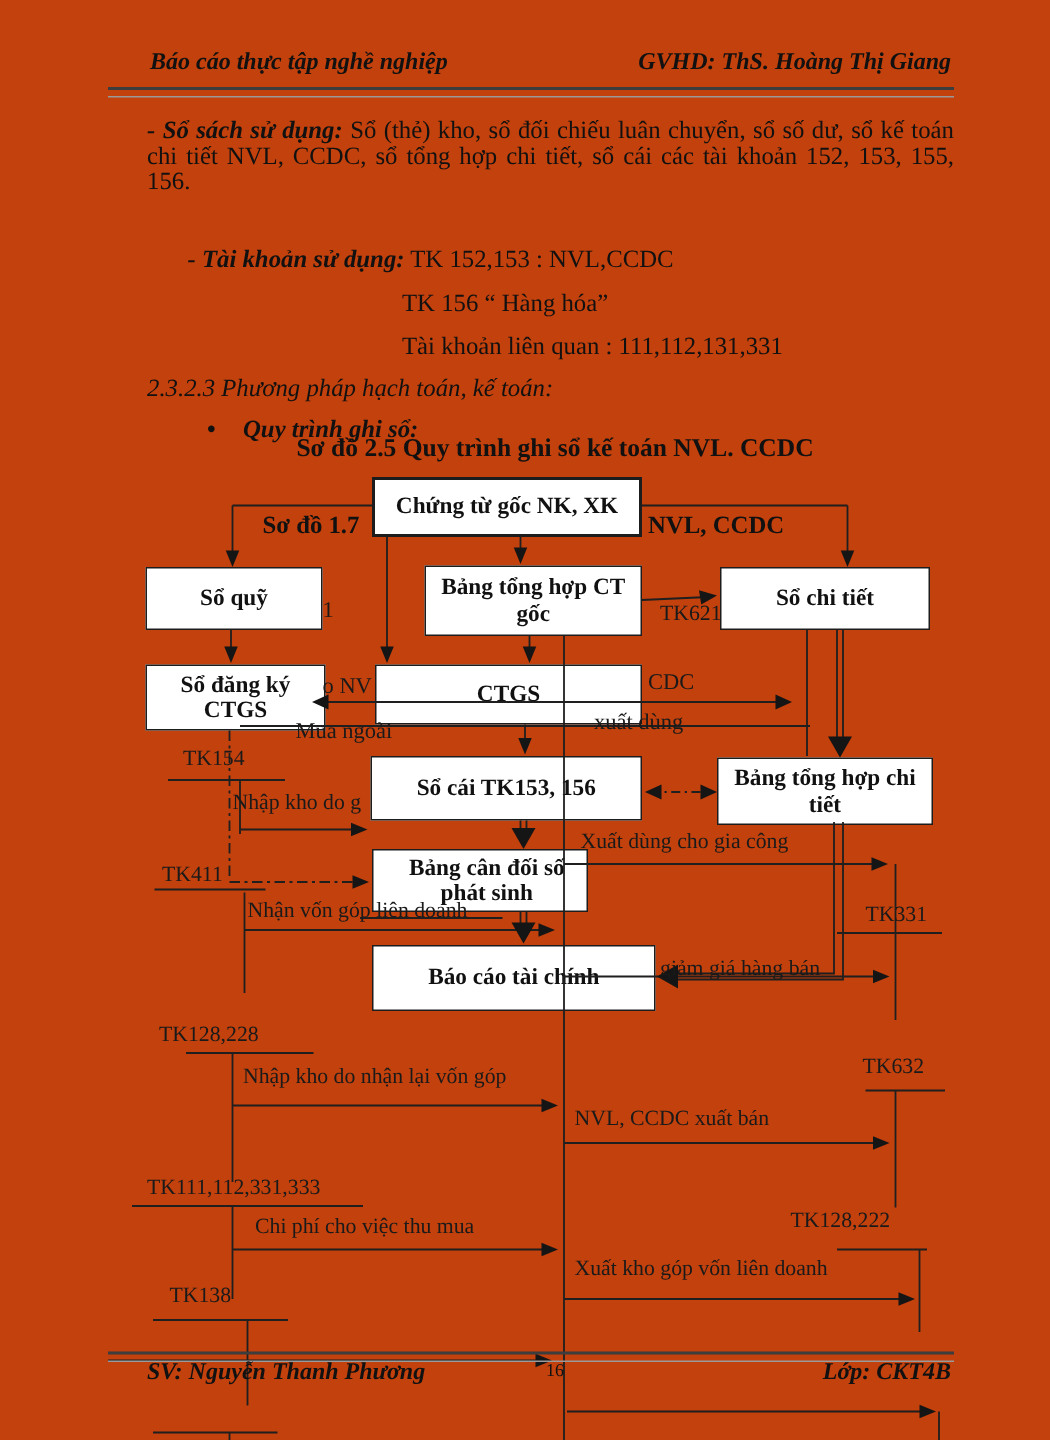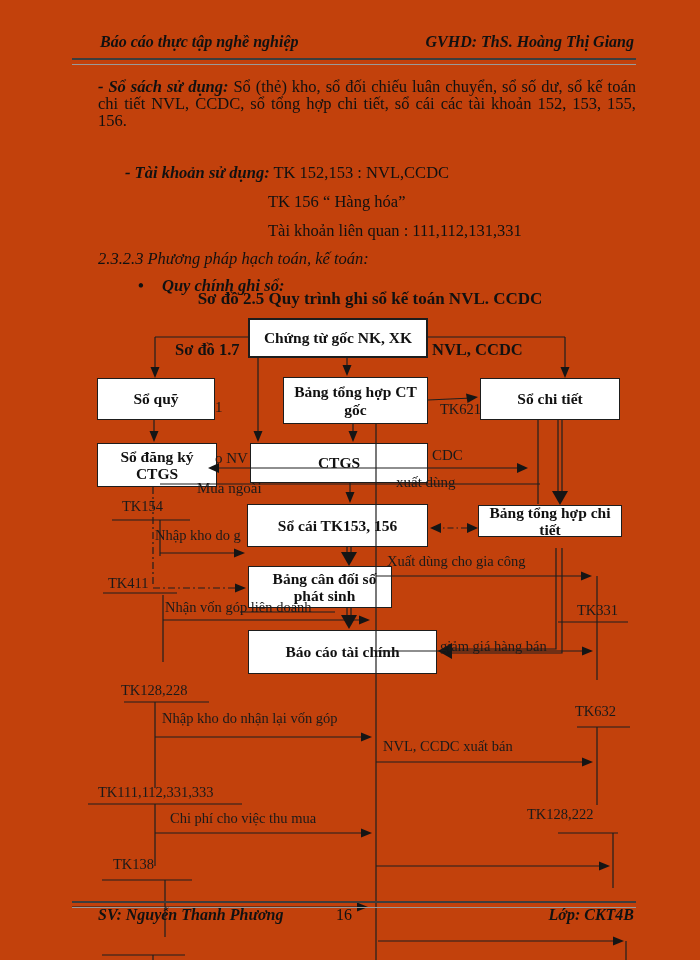--- a/index.html
+++ b/index.html
@@ -40,34 +40,34 @@
     <span class="bi">- Sổ sách sử dụng:</span><span> Sổ (thẻ) kho, sổ đối chiếu luân chuyển, sổ số dư, sổ kế toán chi tiết NVL, CCDC, sổ tổng hợp chi tiết, sổ cái các tài khoản 152, 153, 155, 156.</span>
   </div>
   <div class="abs body-p" style="left:125px;top:164px;">
     <span class="bi">- Tài khoản sử dụng:</span>
     <span>TK 152,153 : NVL,CCDC</span>
   </div>
   <div class="abs body-p" style="left:268px;top:193px;">TK 156 “ Hàng hóa”</div>
   <div class="abs body-p" style="left:268px;top:222px;">Tài khoản liên quan : 111,112,131,331</div>
   <div class="abs body-p it" style="left:98px;top:250px;">2.3.2.3 Phương pháp hạch toán, kế toán:</div>
   <div class="abs body-p b" style="left:138px;top:277px;">•</div>
-  <div class="abs body-p bi" style="left:162px;top:277px;">Quy chính ghi sổ:</div>
+  <div class="abs body-p bi" style="left:162px;top:277px;">Quy trình ghi sổ:</div>
   <div class="abs b" style="left:90px;top:289px;width:560px;text-align:center;font-size:17px;">Sơ đồ 2.5 Quy trình ghi sổ kế toán NVL. CCDC</div>
 
   <div class="abs b" style="left:175px;top:340px;font-size:16.5px;">Sơ đồ 1.7</div>
   <div class="abs b" style="left:432px;top:340px;font-size:16.5px;">NVL, CCDC</div>
 
   <div class="fbox" style="left:248px;top:318px;width:180px;height:40px;border-width:2px;">Chứng từ gốc NK, XK</div>
   <div class="fbox" style="left:97px;top:378px;width:118px;height:42px;">Sổ quỹ</div>
   <div class="fbox" style="left:283px;top:377px;width:145px;height:47px;">Bảng tổng hợp CT gốc</div>
   <div class="fbox" style="left:480px;top:378px;width:140px;height:42px;">Sổ chi tiết</div>
   <div class="fbox" style="left:250px;top:443px;width:178px;height:40px;">CTGS</div>
   <div class="fbox" style="left:97px;top:443px;width:120px;height:44px;">Sổ đăng ký CTGS</div>
   <div class="fbox" style="left:247px;top:504px;width:181px;height:43px;">Sổ cái TK153, 156</div>
-  <div class="fbox" style="left:478px;top:505px;width:144px;height:32px;">Bảng tổng hợp chi tiết</div>
+  <div class="fbox" style="left:478px;top:505px;width:144px;height:45px;">Bảng tổng hợp chi tiết</div>
   <div class="fbox" style="left:248px;top:566px;width:144px;height:42px;padding-left:12px;">Bảng cân đối số phát sinh</div>
   <div class="fbox" style="left:248px;top:630px;width:189px;height:44px;">Báo cáo tài chính</div>
 
   <svg width="700" height="960" aria-hidden="true">
     <g class="lines">
 
       <path d="M376 424 V960"></path>
       <path d="M218 468 H518"></path>
       <path d="M160 484 H540"></path>
       <path d="M376 576 H584"></path>
@@ -152,37 +152,38 @@
       <path d="M438 651 L452 643 L452 659 Z"></path>
       <path d="M430 528 L441 523 L441 533 Z"></path>
       <path d="M478 528 L467 523 L467 533 Z"></path>
     </g>
   </svg>
 
   <div class="dlabel" style="left:215px;top:399px;font-size:15px;">1</div>
   <div class="dlabel" style="left:440px;top:401px;">TK621</div>
   <div class="dlabel" style="left:122px;top:498px;">TK154</div>
   <div class="dlabel" style="left:108px;top:575px;">TK411</div>
-  <div class="dlabel" style="left:121px;top:682px;">TK128,228</div>
+  <div class="dlabel" style="left:106px;top:682px;">TK128,228</div>
   <div class="dlabel" style="left:98px;top:784px;">TK111,112,331,333</div>
   <div class="dlabel" style="left:113px;top:856px;">TK138</div>
   <div class="dlabel" style="left:577px;top:602px;">TK331</div>
   <div class="dlabel" style="left:575px;top:703px;text-align:center;">TK632</div>
   <div class="dlabel" style="left:527px;top:806px;">TK128,222</div>
 
   <div class="dlabel" style="left:215px;top:450px;font-size:15px;">o NV</div>
   <div class="dlabel" style="left:197px;top:480px;font-size:15px;">Mua ngoài</div>
   <div class="dlabel" style="left:432px;top:447px;font-size:15px;">CDC</div>
   <div class="dlabel" style="left:396px;top:474px;font-size:15px;">xuất dùng</div>
   <div class="dlabel" style="left:155px;top:527px;">Nhập kho do g</div>
   <div class="dlabel" style="left:387px;top:553px;">Xuất dùng cho gia công</div>
   <div class="dlabel" style="left:165px;top:599px;">Nhận vốn góp liên doanh</div>
   <div class="dlabel" style="left:440px;top:638px;">giảm giá hàng bán</div>
   <div class="dlabel" style="left:162px;top:710px;">Nhập kho do nhận lại vốn góp</div>
   <div class="dlabel" style="left:383px;top:738px;">NVL, CCDC xuất bán</div>
   <div class="dlabel" style="left:170px;top:810px;">Chi phí cho việc thu mua</div>
+  <div class="dlabel" style="left:383px;top:838px;">Xuất kho góp vốn liên doanh</div>
 
   <div class="rule" style="top:901px;"></div>
   <div class="abs hdr" style="left:98px;top:906px;">SV: Nguyễn Thanh Phương</div>
-  <div class="abs" style="left:336px;top:906px;font-size:16px;">16</div>
+  <div class="abs" style="left:364px;top:906px;font-size:12px;">16</div>
   <div class="abs hdr" style="right:66px;top:906px;">Lớp: CKT4B</div>
 
 </div>
 
 </body></html>

